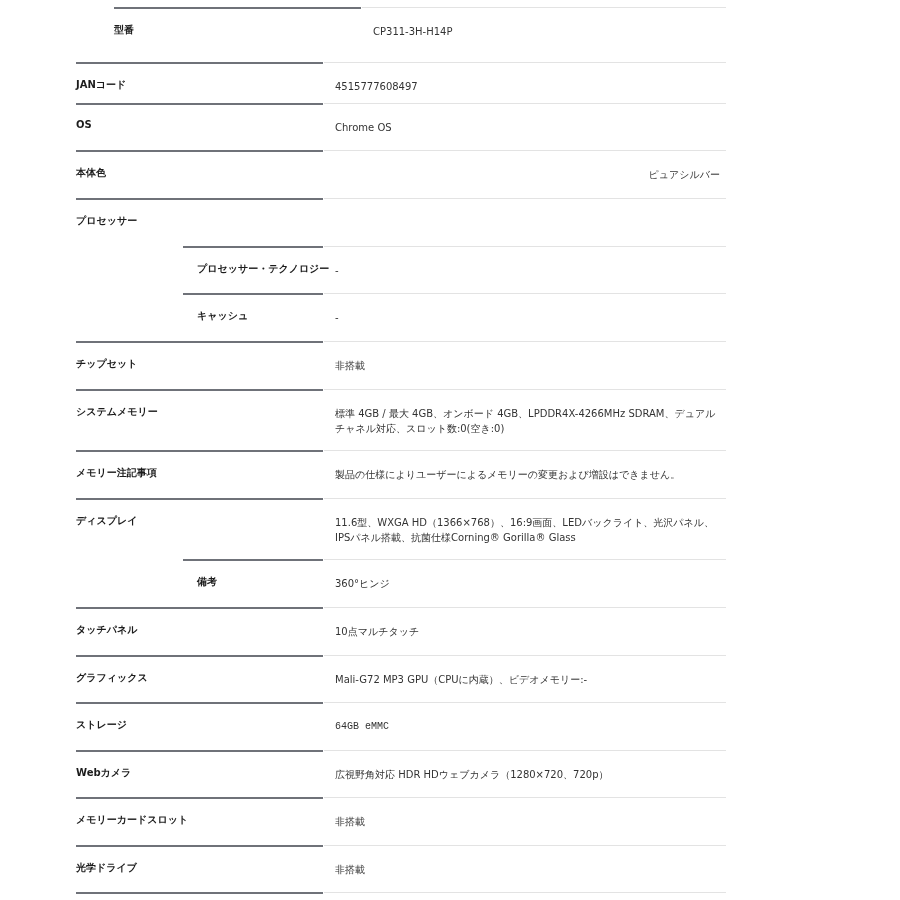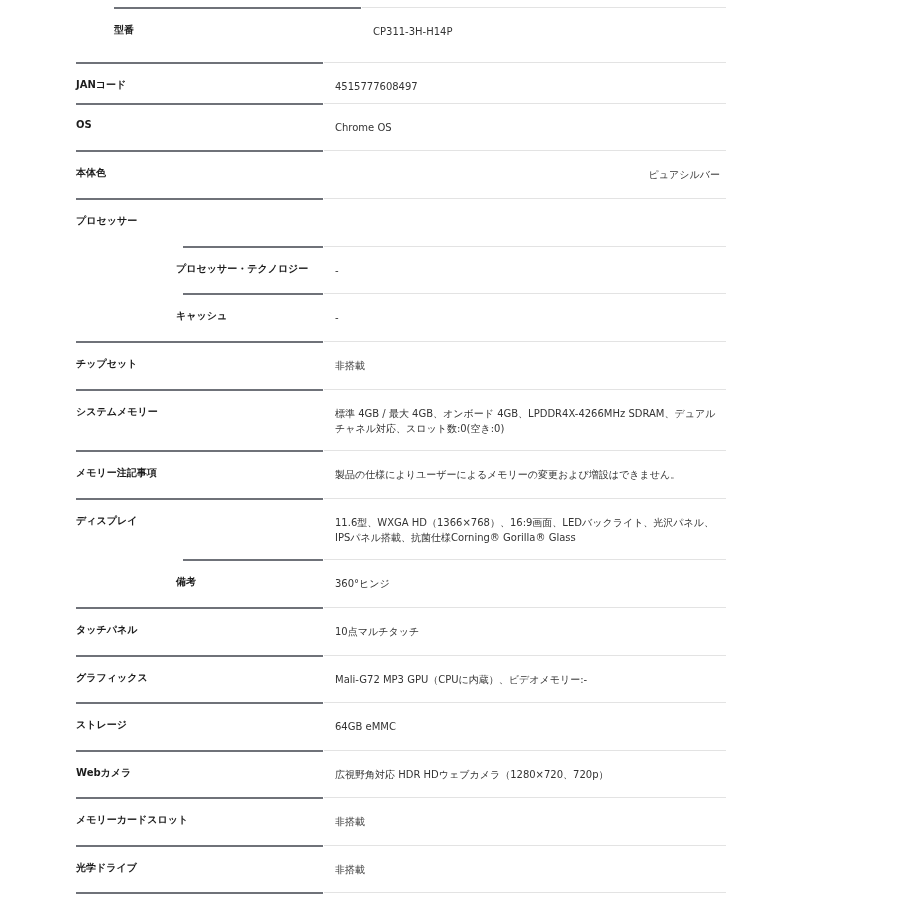--- a/index.html
+++ b/index.html
@@ -22,21 +22,21 @@
     .row .line-right {
       position: absolute; top: 0; left: 248px; right: 0; height: 1px; background: #e3e3e3;
     }
     .label {
       position: absolute;
       font-size: 10px; font-weight: bold; color: #1c1c1c;
       top: 16px;
       white-space: nowrap;
     }
     .label.main { left: 0; }
-    .label.sub { left: 100px; }
+    .label.sub { left: 121px; }
     .value {
       position: absolute; left: 259px; width: 385px;
       font-size: 10px; color: #333333; line-height: 15px;
       top: 17px;
     }
   </style>
 </head>
 <body>
 
 <div class="spec-table" id="spec-table">
@@ -116,21 +116,21 @@
       <div class="line-right"></div>
       <div class="label main">タッチパネル</div>
       <div class="value">10点マルチタッチ</div>
     </div>
     <div class="row" style="position: absolute; left: 0px; right: 0px; top: 648px; height: 47px;">
       <div class="line-left" style="left: 0px; width: 247px;"></div>
       <div class="line-right"></div>
       <div class="label main">グラフィックス</div>
       <div class="value">Mali-G72 MP3 GPU（CPUに内蔵）、ビデオメモリー:-</div>
     </div>
-    <div class="row" style="position: absolute; left: 0px; right: 0px; top: 695px; height: 48px;">
+    <div class="row" style="position: absolute; left: 0px; right: 0px; top: 695px; height: 48px; font-family: Liberation Mono, monospace;">
       <div class="line-left" style="left: 0px; width: 247px;"></div>
       <div class="line-right"></div>
       <div class="label main">ストレージ</div>
       <div class="value">64GB eMMC</div>
     </div>
     <div class="row" style="position: absolute; left: 0px; right: 0px; top: 743px; height: 47px;">
       <div class="line-left" style="left: 0px; width: 247px;"></div>
       <div class="line-right"></div>
       <div class="label main">Webカメラ</div>
       <div class="value">広視野角対応 HDR HDウェブカメラ（1280×720、720p）</div>

